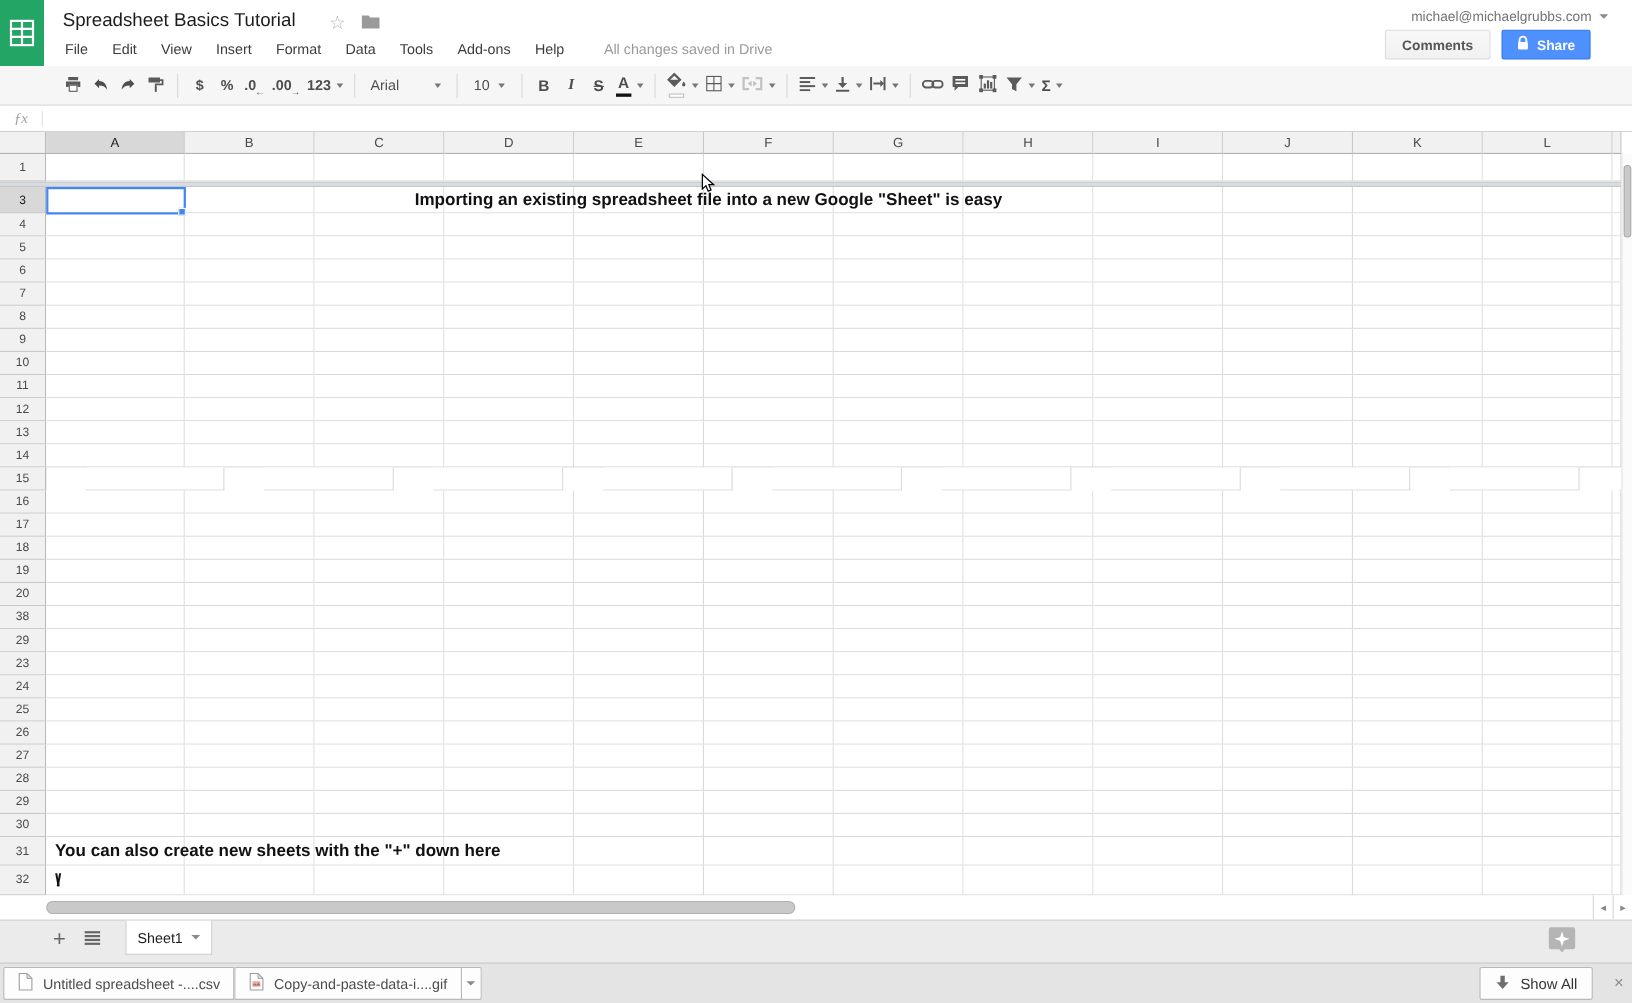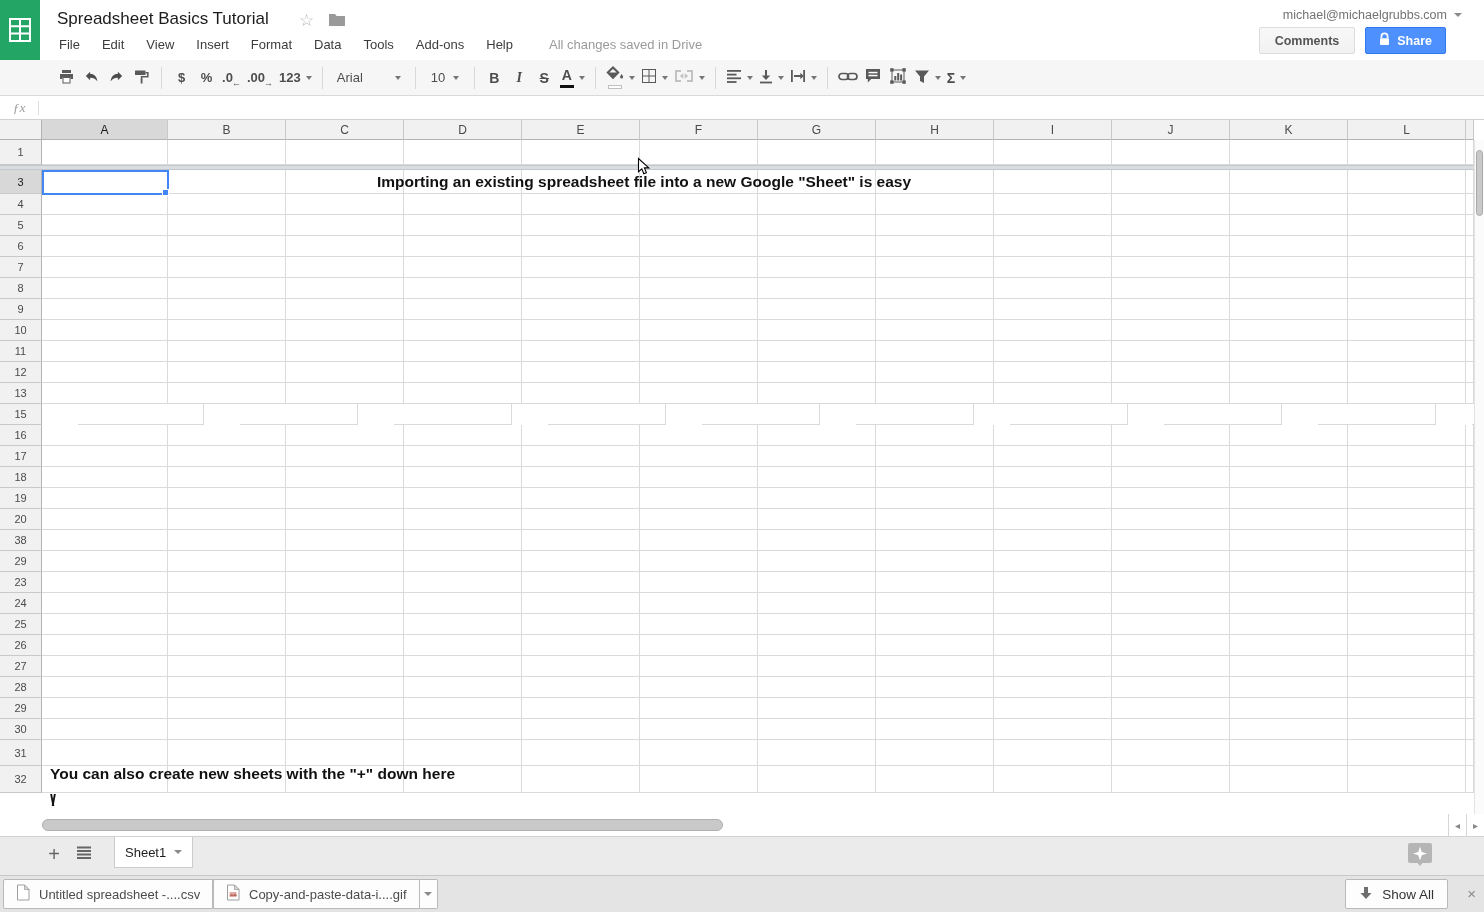--- a/index.html
+++ b/index.html
@@ -528,20 +528,36 @@
         <div class="cell" style="width: 118px;"></div>
         <div class="cell" style="width: 118px;"></div>
         <div class="cell" style="width: 118px;"></div>
         <div class="cell" style="width: 118px;"></div>
         <div class="cell" style="width: 118px;"></div>
         <div class="cell" style="width: 118px;"></div>
         <div class="cell" style="width: 118px;"></div>
         <div class="cell" style="width: 118px;"></div>
         <div class="cell" style="width: 8px;"></div>
       </div>
+      <div class="gridrow" style="height: 21px;">
+        <div class="rowh">14</div>
+        <div class="cell" style="width: 126px;"></div>
+        <div class="cell" style="width: 118px;"></div>
+        <div class="cell" style="width: 118px;"></div>
+        <div class="cell" style="width: 118px;"></div>
+        <div class="cell" style="width: 118px;"></div>
+        <div class="cell" style="width: 118px;"></div>
+        <div class="cell" style="width: 118px;"></div>
+        <div class="cell" style="width: 118px;"></div>
+        <div class="cell" style="width: 118px;"></div>
+        <div class="cell" style="width: 118px;"></div>
+        <div class="cell" style="width: 118px;"></div>
+        <div class="cell" style="width: 118px;"></div>
+        <div class="cell" style="width: 8px;"></div>
+      </div>
       <div class="gridrow" style="height: 21px; gap: 36px;">
         <div class="rowh">15</div>
         <div class="cell" style="width: 126px;"></div>
         <div class="cell" style="width: 118px;"></div>
         <div class="cell" style="width: 118px;"></div>
         <div class="cell" style="width: 118px;"></div>
         <div class="cell" style="width: 118px;"></div>
         <div class="cell" style="width: 118px;"></div>
         <div class="cell" style="width: 118px;"></div>
         <div class="cell" style="width: 118px;"></div>

